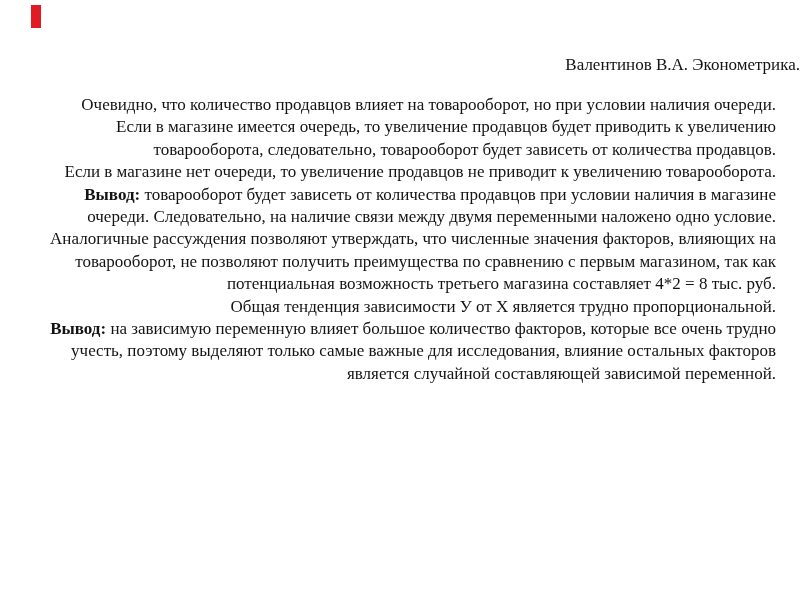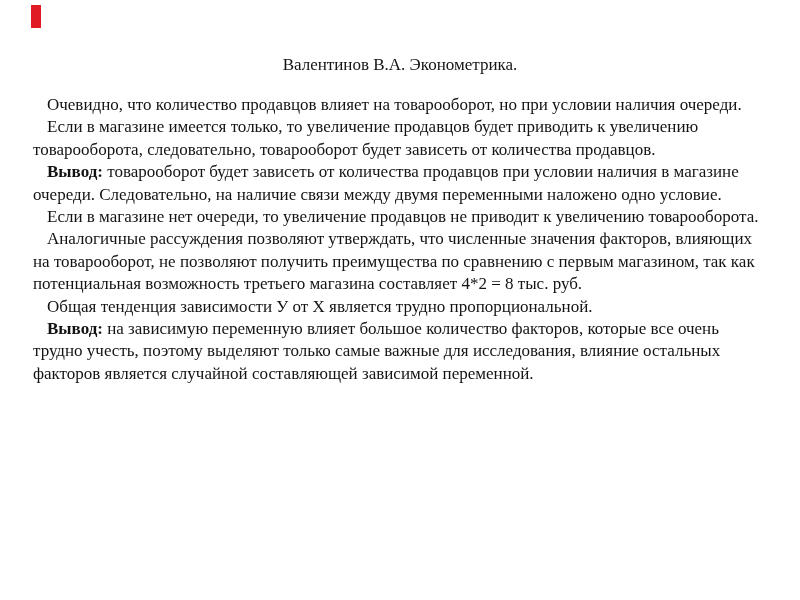--- a/index.html
+++ b/index.html
@@ -19,34 +19,34 @@
   .red-marker {
     position: absolute;
     left: 31px;
     top: 5px;
     width: 10px;
     height: 23px;
     background: #e01b24; 
   }
   .header {
     padding-top: 50px;
-    text-align: center;
+    text-align: right;
   }
   .header-line {
     font-size: 17px;
     line-height: 29px;
     white-space: pre-wrap;
   }
   .body {
     margin-top: 15px;
     padding-left: 33px;
-    padding-right: 32px;
+    padding-right: 24px;
     font-size: 17px;
     line-height: 22.4px;
-    text-align: left;
+    text-align: right;
   }
   .para {
     text-indent: 14px;
     margin: 0;
   }
   .para .conclusion-label {
     font-weight: bold;
   }
   .para .para-text {
     white-space: pre-wrap;
@@ -60,25 +60,25 @@
   <div class="red-marker" data-bind-style="background-color:slide.marker_color" style="background-color: rgb(224, 27, 36);"></div>
 
   <div class="header">
     <div class="header-line" data-bind="slide.header.line1">Валентинов В.А. Эконометрика.</div>
   </div>
 
   <div class="body">
 
     <p class="para"><span class="conclusion-label" data-bind="slide.paragraphs.0.label"></span><span class="para-text" data-bind="slide.paragraphs.0.text">Очевидно, что количество продавцов влияет на товарооборот, но при условии наличия очереди.</span></p>
 
-    <p class="para"><span class="conclusion-label" data-bind="slide.paragraphs.1.label"></span><span class="para-text" data-bind="slide.paragraphs.1.text">Если в магазине имеется только, то увеличение продавцов будет приводить к увеличению товарооборота, следовательно, товарооборот будет зависеть от количества продавцов.</span></p>
+    <p class="para"><span class="conclusion-label" data-bind="slide.paragraphs.1.label"></span><span class="para-text" data-bind="slide.paragraphs.1.text">Если в магазине имеется очередь, то увеличение продавцов будет приводить к увеличению товарооборота, следовательно, товарооборот будет зависеть от количества продавцов.</span></p>
+
+    <p class="para"><span class="conclusion-label" data-bind="slide.paragraphs.2.label"></span><span class="para-text" data-bind="slide.paragraphs.2.text">Если в магазине нет очереди, то увеличение продавцов не приводит к увеличению товарооборота.</span></p>
 
     <p class="para"><span class="conclusion-label" data-bind="slide.paragraphs.3.label">Вывод:</span><span class="para-text" data-bind="slide.paragraphs.3.text"> товарооборот будет зависеть от количества продавцов при условии наличия в магазине очереди. Следовательно, на наличие связи между двумя переменными наложено одно условие.</span></p>
-
-    <p class="para"><span class="conclusion-label" data-bind="slide.paragraphs.2.label"></span><span class="para-text" data-bind="slide.paragraphs.2.text">Если в магазине нет очереди, то увеличение продавцов не приводит к увеличению товарооборота.</span></p>
 
 
     <p class="para"><span class="conclusion-label" data-bind="slide.paragraphs.5.label"></span><span class="para-text" data-bind="slide.paragraphs.5.text">Аналогичные рассуждения позволяют утверждать, что численные значения факторов, влияющих на товарооборот, не позволяют получить преимущества по сравнению с первым магазином, так как потенциальная возможность третьего магазина составляет 4*2 = 8 тыс. руб.</span></p>
 
     <p class="para"><span class="conclusion-label" data-bind="slide.paragraphs.6.label"></span><span class="para-text" data-bind="slide.paragraphs.6.text">Общая тенденция зависимости У от Х является трудно пропорциональной.</span></p>
 
     <p class="para"><span class="conclusion-label" data-bind="slide.paragraphs.7.label">Вывод:</span><span class="para-text" data-bind="slide.paragraphs.7.text"> на зависимую переменную влияет большое количество факторов, которые все очень трудно учесть, поэтому выделяют только самые важные для исследования, влияние остальных факторов является случайной составляющей зависимой переменной.</span></p>
 
   </div>
 </div>

